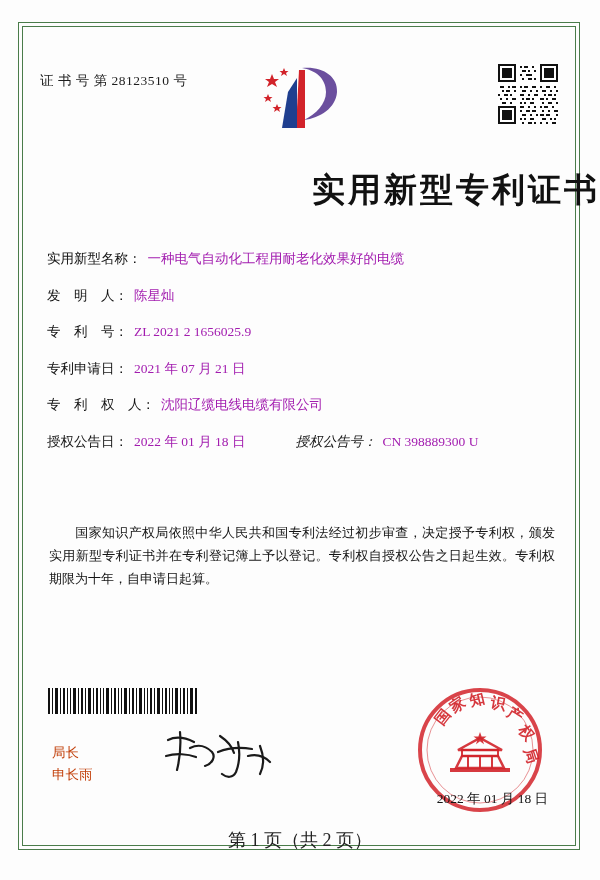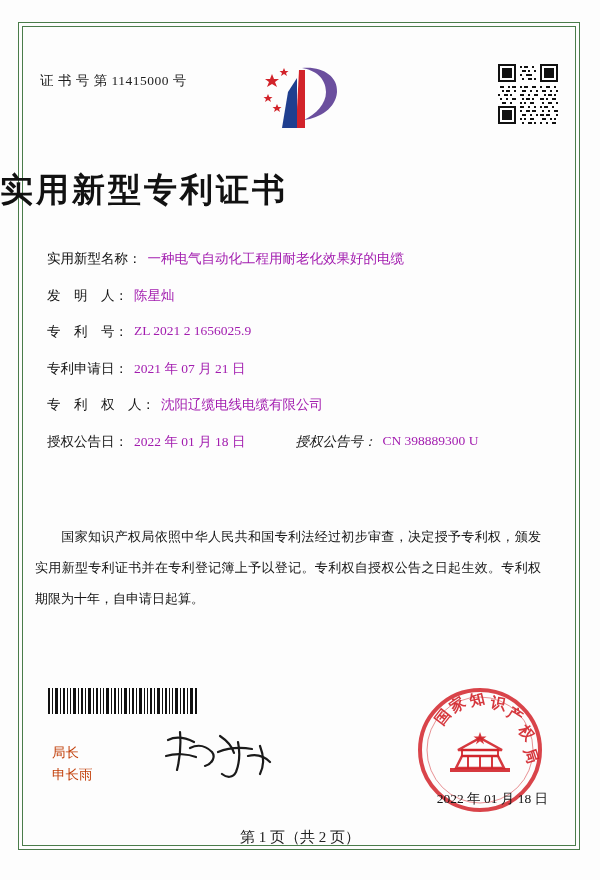--- a/index.html
+++ b/index.html
@@ -63,58 +63,58 @@
     right: 42px;
     top: 64px;
     width: 60px;
     height: 60px;
   }
   .title {
     position: absolute;
     left: 0;
     top: 168px;
     width: 600px;
-    text-align: left;
+    text-align: right;
     font-size: 33px;
     font-weight: bold;
     letter-spacing: 3px;
     color: #111;
     font-family: "DejaVu Serif", serif;
   }
   .fields {
     position: absolute;
     left: 47px;
     top: 250px;
     width: 506px;
   }
   .field-row {
     display: flex;
-    align-items: flex-start;
+    align-items: center;
     margin-bottom: 18.5px;
     font-size: 13.5px;
     color: #141414;
     white-space: nowrap;
   }
   .field-label {
     flex: 0 0 auto;
   }
   .field-value {
     margin-left: 6px;
     color: #a21caf;
   }
   .field-row.double .second-label {
     margin-left: 50px;
     font-style: italic;
   }
   .para {
     position: absolute;
-    left: 35px;
+    left: 49px;
     width: 506px;
     font-size: 13px;
-    line-height: 31px;
+    line-height: 23px;
     color: #141414;
     text-align: justify;
   }
   .para1 { top: 521px; }
   .para2 { top: 588px; }
   .indent { display: inline-block; width: 26px; }
 
   .barcode {
     position: absolute;
     left: 48px;
@@ -151,42 +151,42 @@
     top: 726px;
     width: 120px;
     height: 56px;
   }
   .pagenum {
     position: absolute;
     left: 0;
     top: 828px;
     width: 600px;
     text-align: center;
-    font-size: 15px;
+    font-size: 18px;
     color: #222;
   }
   .bottom-faint {
     position: absolute;
     left: 0;
     top: 866px;
     width: 600px;
     text-align: center;
     font-size: 11px;
     color: #d8d8d8;
   }
 </style>
 </head>
 <body>
 
 <div class="page">
 
   <div class="border-outer"></div>
   <div class="border-inner"></div>
 
-  <div class="cert-no">证 书 号 第 11415000 号</div>
+  <div class="cert-no">证 书 号 第 28123510 号</div>
 
   <div class="logo">
     <svg width="90" height="72" viewBox="0 0 90 72" xmlns="http://www.w3.org/2000/svg">
       <path d="M44 6 C64 4 80 14 79 30 C78 46 62 56 46 58 C58 52 68 42 68 30 C68 16 57 8 44 6 Z" fill="#6b4f9e"></path>
       <path d="M41 8 L47 8 L47 66 L38 66 Z" fill="#d2232a"></path>
       <path d="M30 30 L39 16 L39 66 L24 66 Z" fill="#1f3f8f"></path>
       <polygon points="14,12 16,17 21,17 17,20 19,25 14,22 9,25 11,20 7,17 12,17" fill="#d2232a"></polygon>
       <polygon points="26,6 27.3,9 30.5,9 28,11 29,14 26,12 23,14 24,11 21.5,9 24.7,9" fill="#d2232a"></polygon>
       <polygon points="10,32 11.3,35 14.5,35 12,37 13,40 10,38 7,40 8,37 5.5,35 8.7,35" fill="#d2232a"></polygon>
       <polygon points="19,42 20.3,45 23.5,45 21,47 22,50 19,48 16,50 17,47 14.5,45 17.7,45" fill="#d2232a"></polygon>

